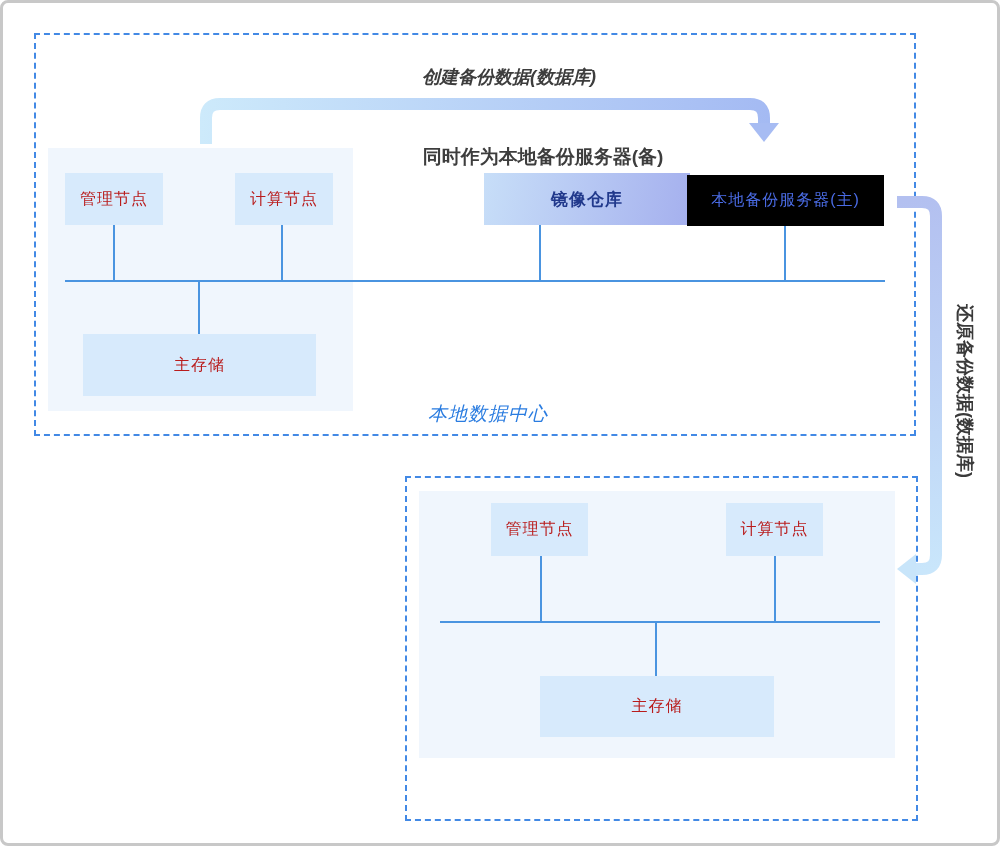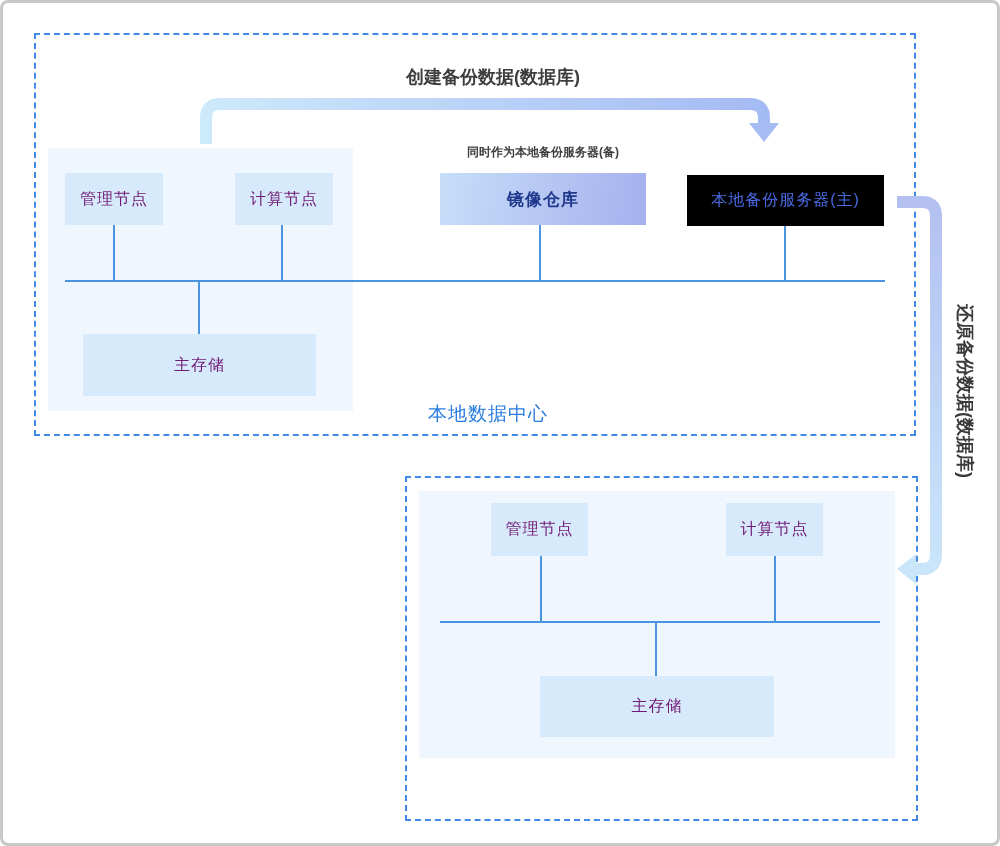--- a/index.html
+++ b/index.html
@@ -7,51 +7,51 @@
     position:relative;width:1000px;height:846px;box-sizing:border-box;
     background:#ffffff;border:3px solid #c8c8c8;border-radius:8px;overflow:hidden;
   }
   .dashed-container{
     position:absolute;box-sizing:border-box;
     border:2px dashed #4289e5;background:transparent;
   }
   .panel{position:absolute;background:#f0f6fd;}
   .node{
     position:absolute;display:flex;align-items:center;justify-content:center;
-    background:#d7eafc;color:#701a75;font-size:16px;letter-spacing:1px;
+    background:#d7eafc;color:#b91c1c;font-size:16px;letter-spacing:1px;
   }
   .node--mirror{
     background:linear-gradient(100deg,#c7def8 0%,#a5b0ee 100%);
-    color:#21398c;font-weight:bold;font-size:17px;
+    color:#21398c;font-weight:bold;font-size:17px;margin-left:44px;
   }
   .node--backup{background:#000000;color:#4a6be4;}
   .line{position:absolute;background:#4a94e0;}
   .caption{
     position:absolute;color:#3d3d3d;font-weight:600;text-align:center;
     white-space:nowrap;
   }
   .caption--title{font-size:18px;}
-  .caption--note{font-size:12px;}
+  .caption--note{font-size:19px;}
   .dc-label{
     position:absolute;color:#2a7ce0;font-size:19px;font-weight:500;
     text-align:center;white-space:nowrap;letter-spacing:1px;
   }
   .rotated-label{
     position:absolute;left:863px;top:377px;width:200px;height:22px;
     color:#3a3a3a;font-size:18px;font-weight:600;text-align:center;
     white-space:nowrap;transform:rotate(90deg);transform-origin:center center;
   }
   svg.arrows{position:absolute;left:0;top:0;pointer-events:none;}
 </style>
 </head>
 <body>
 
 <div class="frame">
 
-  <div class="caption caption--title" style="left:330px;top:62px;width:320px;">创建备份数据(数据库)</div>
+  <div class="caption caption--title" style="left:346px;top:62px;width:320px;font-style:italic;">创建备份数据(数据库)</div>
 
   <div class="caption caption--note" style="left:380px;top:141px;width:320px;">同时作为本地备份服务器(备)</div>
 
   <div class="dashed-container" style="left:31px;top:30px;width:882px;height:403px;"></div>
 
   <div class="dashed-container" style="left:402px;top:473px;width:513px;height:345px;"></div>
 
   <div class="panel" style="left:45px;top:145px;width:305px;height:263px;"></div>
   <div class="panel" style="left:416px;top:488px;width:476px;height:267px;"></div>
 
@@ -61,21 +61,21 @@
   <div class="line" style="left:536px;top:222px;width:2px;height:56px;"></div>
   <div class="line" style="left:781px;top:223px;width:2px;height:55px;"></div>
   <div class="line" style="left:195px;top:279px;width:2px;height:52px;"></div>
 
   <div class="node" style="left:62px;top:170px;width:98px;height:52px;">管理节点</div>
   <div class="node" style="left:232px;top:170px;width:98px;height:52px;">计算节点</div>
   <div class="node node--mirror" style="left:437px;top:170px;width:206px;height:52px;">镜像仓库</div>
   <div class="node node--backup" style="left:684px;top:172px;width:197px;height:51px;">本地备份服务器(主)</div>
   <div class="node" style="left:80px;top:331px;width:233px;height:62px;">主存储</div>
 
-  <div class="dc-label" style="left:325px;top:398px;width:320px;">本地数据中心</div>
+  <div class="dc-label" style="left:325px;top:398px;width:320px;font-style:italic;">本地数据中心</div>
 
   <div class="line" style="left:437px;top:618px;width:440px;height:2px;"></div>
   <div class="line" style="left:537px;top:553px;width:2px;height:65px;"></div>
   <div class="line" style="left:771px;top:553px;width:2px;height:65px;"></div>
   <div class="line" style="left:652px;top:620px;width:2px;height:53px;"></div>
 
   <div class="node" style="left:488px;top:500px;width:97px;height:53px;">管理节点</div>
   <div class="node" style="left:723px;top:500px;width:97px;height:53px;">计算节点</div>
   <div class="node" style="left:537px;top:673px;width:234px;height:61px;">主存储</div>
 

